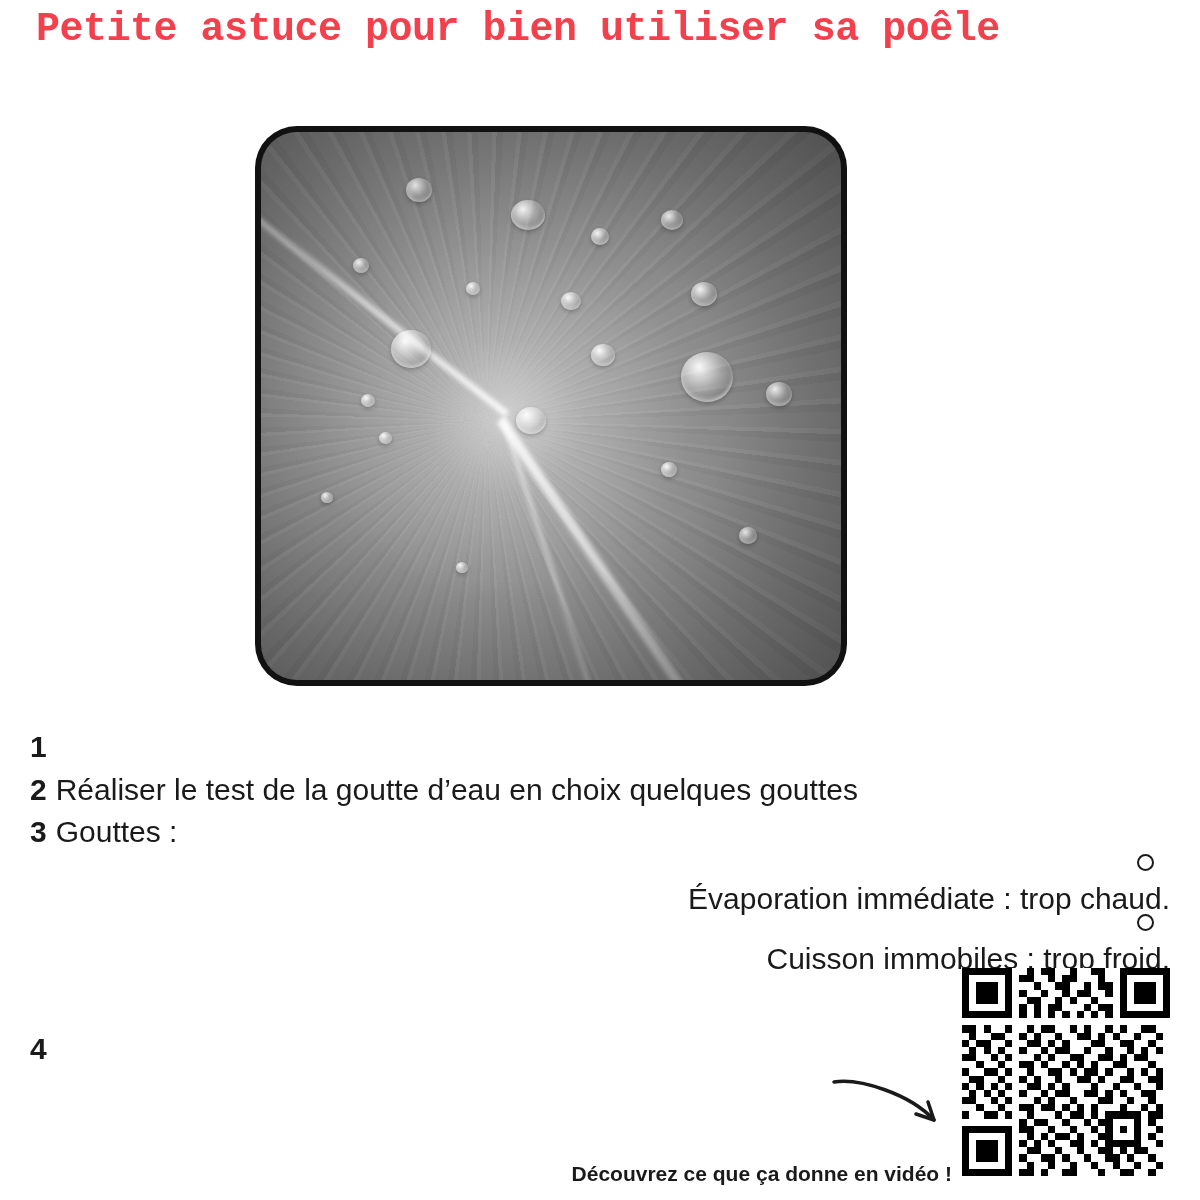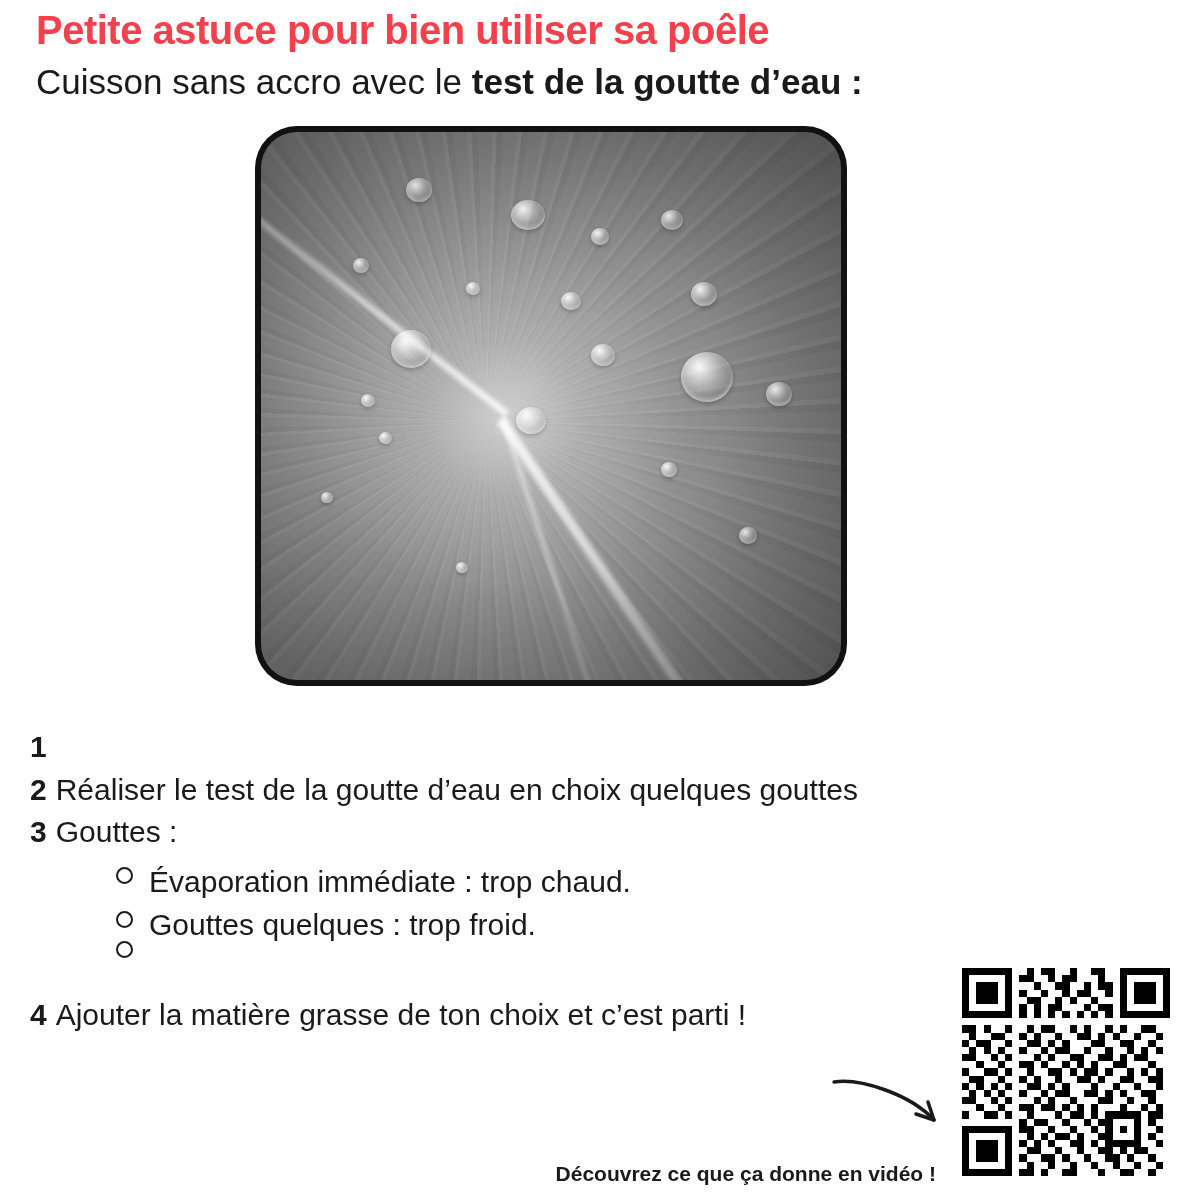--- a/index.html
+++ b/index.html
@@ -26,20 +26,21 @@
 
   
   .headline {
     font-size: 40px;
     font-weight: 800;
     color: #f2404d;
     letter-spacing: -0.5px;
     margin: 8px 0 0 6px;
     line-height: 1.1;
     white-space: nowrap;
+    font-family: Liberation Mono, monospace;
   }
   .subline {
     font-size: 35px;
     font-weight: 400;
     color: #1a1a1a;
     margin: 10px 0 0 6px;
     line-height: 1.15;
     white-space: nowrap;
   }
   .subline .strong {
@@ -121,25 +122,26 @@
   }
   .step .num {
     font-weight: 700;
     margin-right: 9px;
   }
   .bullets {
     margin: 6px 0 0 86px;
   }
   .bullet {
     display: flex;
-    align-items: center;
+    align-items: flex-end;
     font-size: 30px;
     line-height: 1.45;
     color: #1a1a1a;
     white-space: nowrap;
+    flex-direction: column;
   }
   .bullet .ring {
     width: 13px;
     height: 13px;
     border: 2px solid #1a1a1a;
     border-radius: 50%;
     margin-right: 16px;
     flex: none;
     position: relative;
     top: -6px;
@@ -154,21 +156,21 @@
     right: 30px;
     bottom: 32px;
     width: 208px;
     height: 208px;
     background: #fff;
   }
   .qr svg { display: block; }
 
   .cta {
     position: absolute;
-    right: 264px;
+    right: 248px;
     bottom: 22px;
     font-size: 21px;
     font-weight: 700;
     color: #1a1a1a;
     white-space: nowrap;
   }
   .arrow {
     position: absolute;
     right: 250px;
     bottom: 62px;
@@ -176,21 +178,20 @@
     height: 70px;
   }
 </style>
 </head>
 <body>
 
 <div class="page">
 
   <h1 class="headline">Petite astuce pour bien utiliser sa poêle</h1>
 
-  <div class="subline"><span>Cuisson sans accro avec le </span><span class="strong">test de la goutte d’eau :</span></div>
 
   <div class="photo-wrap">
     <div class="photo">
       <div class="rays"></div>
       <div class="beam1"></div>
       <div class="beam2"></div>
       <div class="beam3"></div>
 
       <div class="drop" style="left:145px;top:46px;width:26px;height:24px;"></div>
       <div class="drop" style="left:250px;top:68px;width:34px;height:30px;"></div>
@@ -231,30 +232,29 @@
       <span>Gouttes :</span>
     </div>
 
     <div class="bullets">
       <div class="bullet">
         <span class="ring"></span>
         <span>Évaporation immédiate : trop chaud.</span>
       </div>
       <div class="bullet">
         <span class="ring"></span>
-        <span>Gouttes quelques : trop froid.</span>
+        <span>Cuisson immobiles : trop froid.</span>
       </div>
       <div class="bullet">
         <span class="ring"></span>
       </div>
     </div>
 
     <div class="step step-last">
       <span class="num">4</span>
-      <span>Ajouter la matière grasse de ton choix et c’est parti !</span>
     </div>
   </div>
 
   <div class="arrow">
     <svg width="120" height="70" viewBox="0 0 120 70" fill="none">
       <path d="M4 6 C30 2 80 18 104 44" stroke="#1a1a1a" stroke-width="3.5" fill="none" stroke-linecap="round"></path>
       <path d="M104 44 L86 38 M104 44 L98 26" stroke="#1a1a1a" stroke-width="3.5" stroke-linecap="round"></path>
     </svg>
   </div>
 

